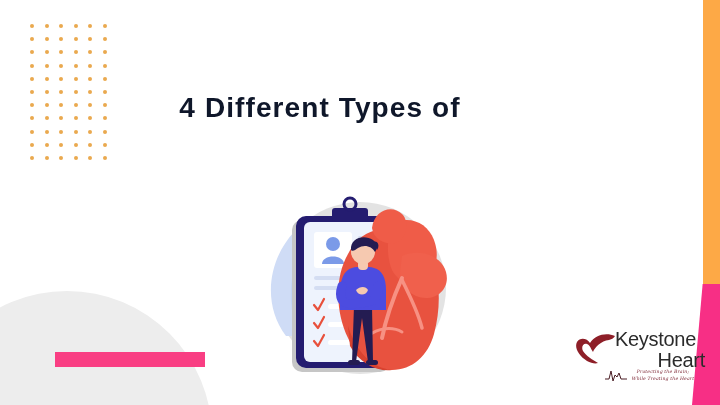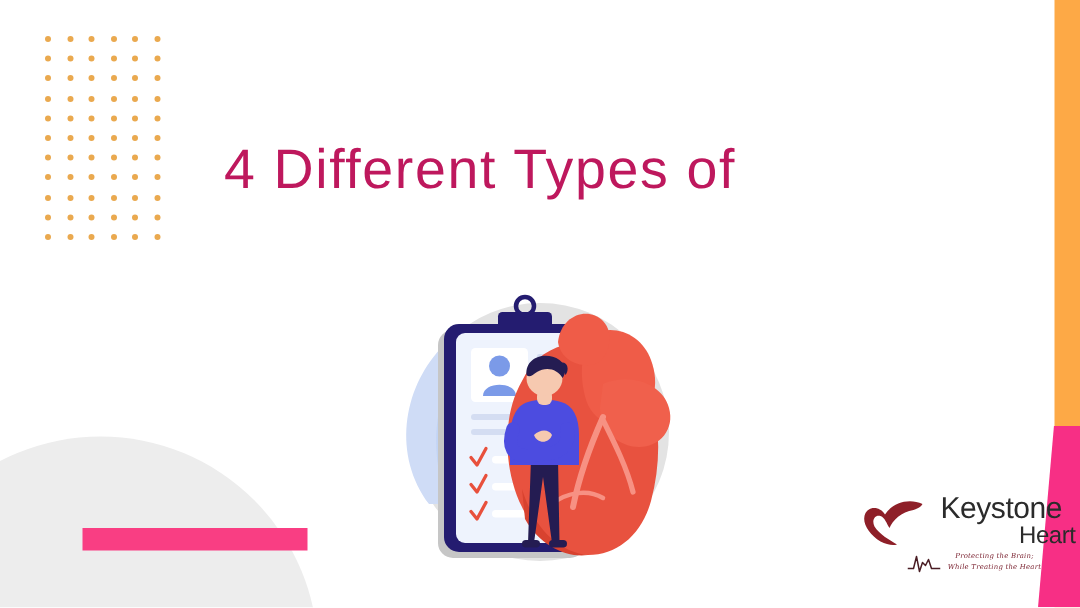--- a/index.html
+++ b/index.html
@@ -59,23 +59,23 @@
 
   
   .title-block {
     position:absolute;
     left:0; top:92px;
     width:720px;
     text-align:center;
     padding-right:80px;
   }
   .title-line {
-    color:#be185d;
-    font-size:37px;
-    font-weight:400;
+    color:#0f172a;
+    font-size:28px;
+    font-weight:700;
     letter-spacing:1.1px;
     line-height:1.16;
     white-space:nowrap;
   }
 
   
   .illustration {
     position:absolute;
     left:252px; top:186px;
     width:208px; height:205px;
@@ -88,33 +88,33 @@
     left:575px; top:330px;
     width:125px; height:68px;
   }
   .logo-mark {
     position:absolute;
     left:0; top:2px;
     width:44px; height:34px;
   }
   .logo-words {
     position:absolute;
-    left:52px; top:0px;
+    left:40px; top:0px;
     width:92px;
     text-align:left;
   }
   .logo-key {
     font-size:20px;
     color:#2b2b2b;
     line-height:0.98;
     letter-spacing:-0.3px;
     font-weight:400;
   }
   .logo-heart {
-    font-size:16px;
+    font-size:20px;
     color:#2b2b2b;
     line-height:1.0;
     letter-spacing:-0.3px;
     font-weight:400;
     text-align:right;
     padding-right:2px;
   }
   .logo-tagline {
     position:absolute;
     left:48px; top:39px;

